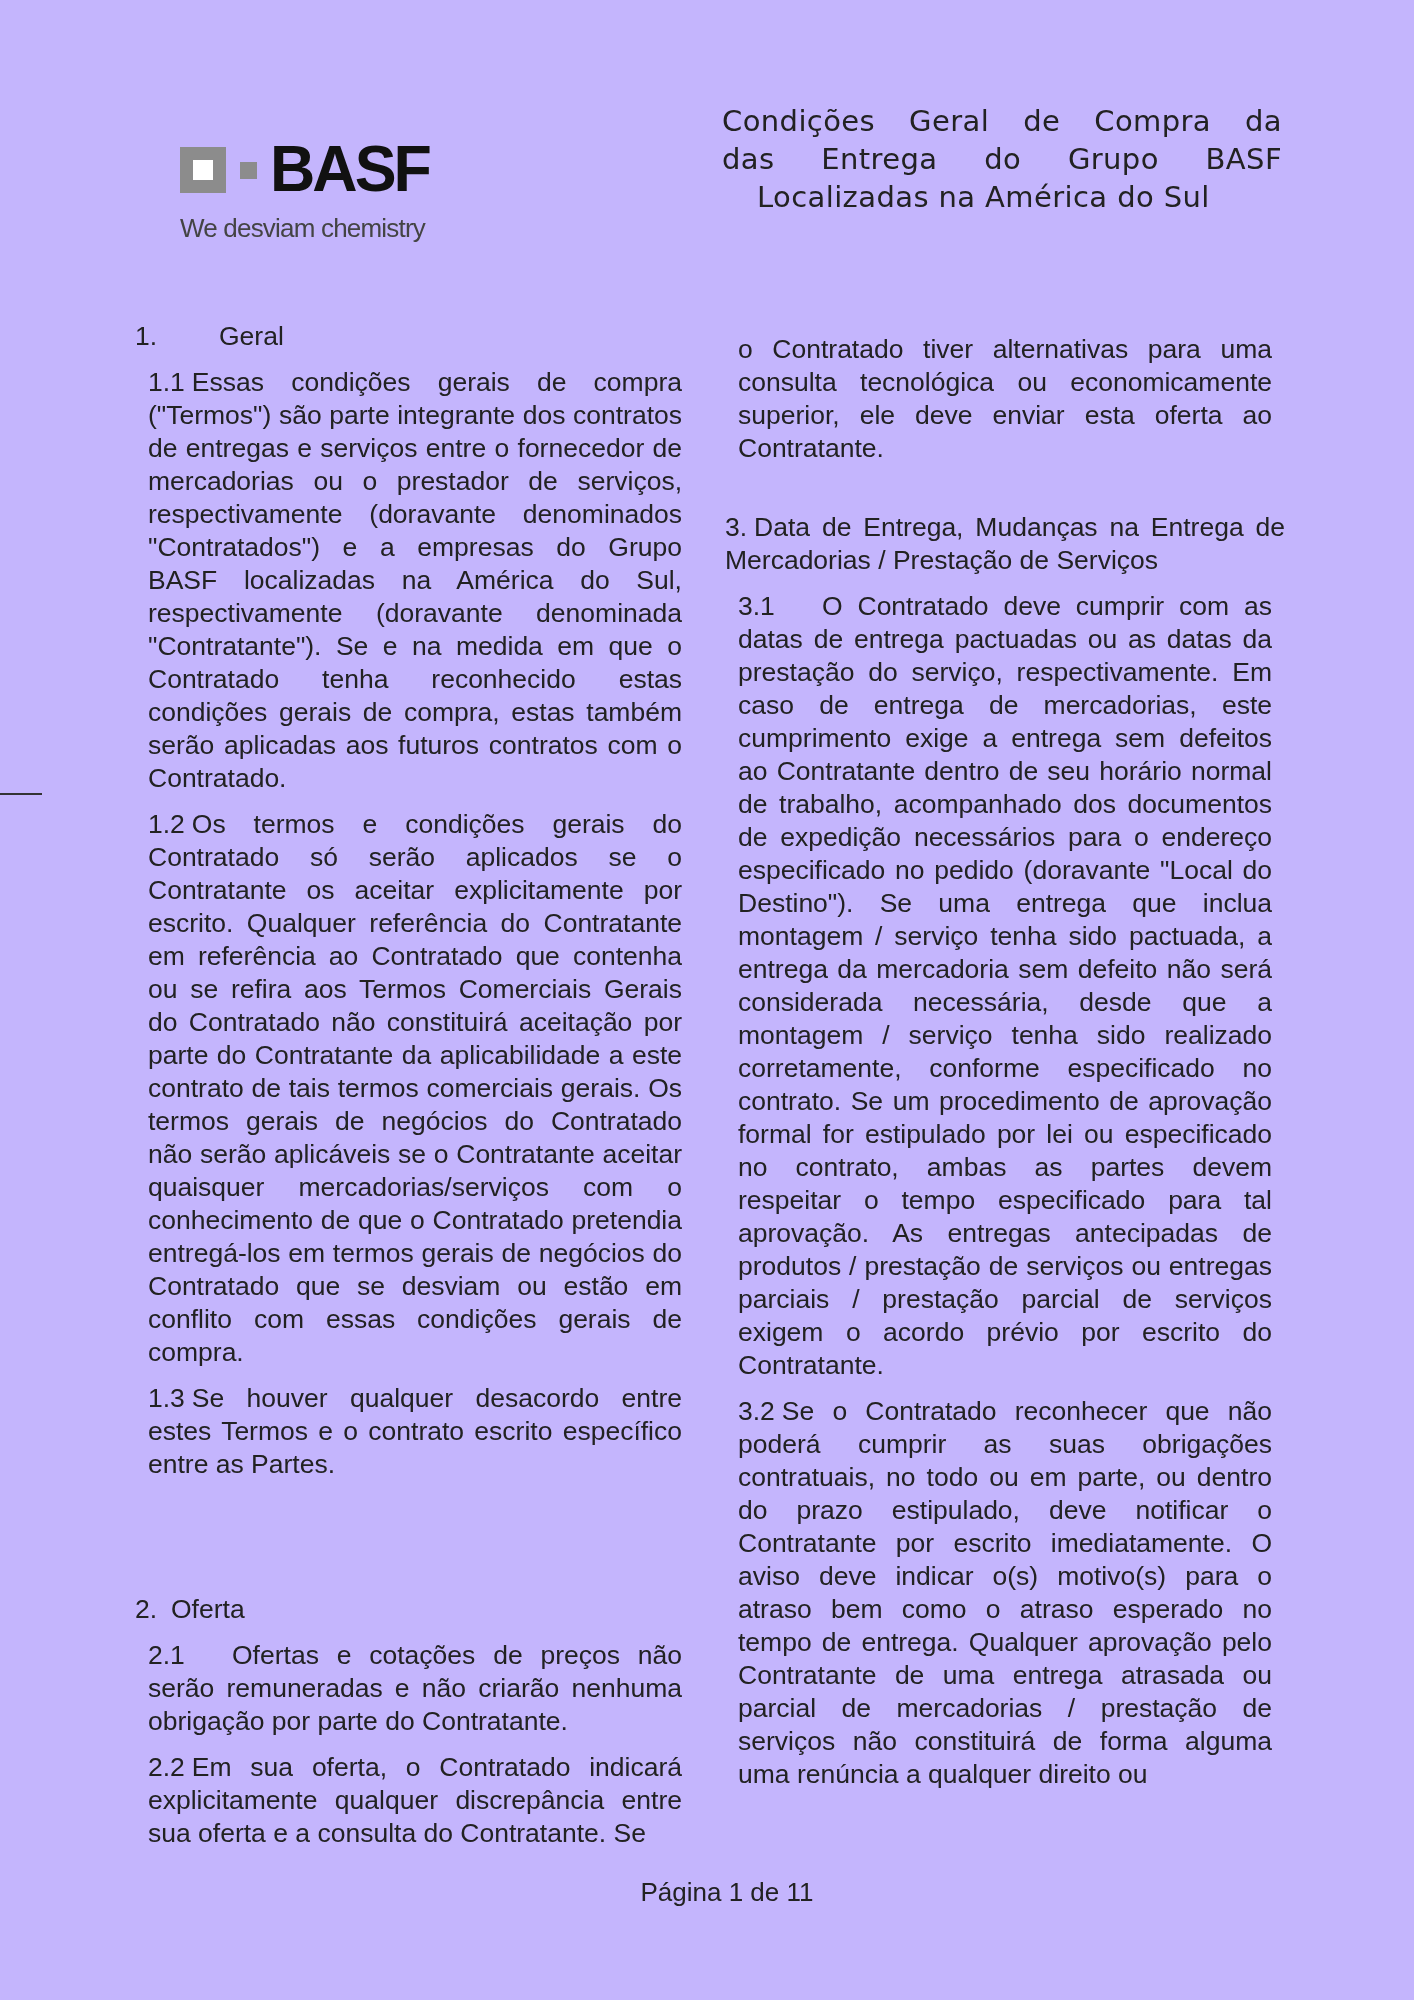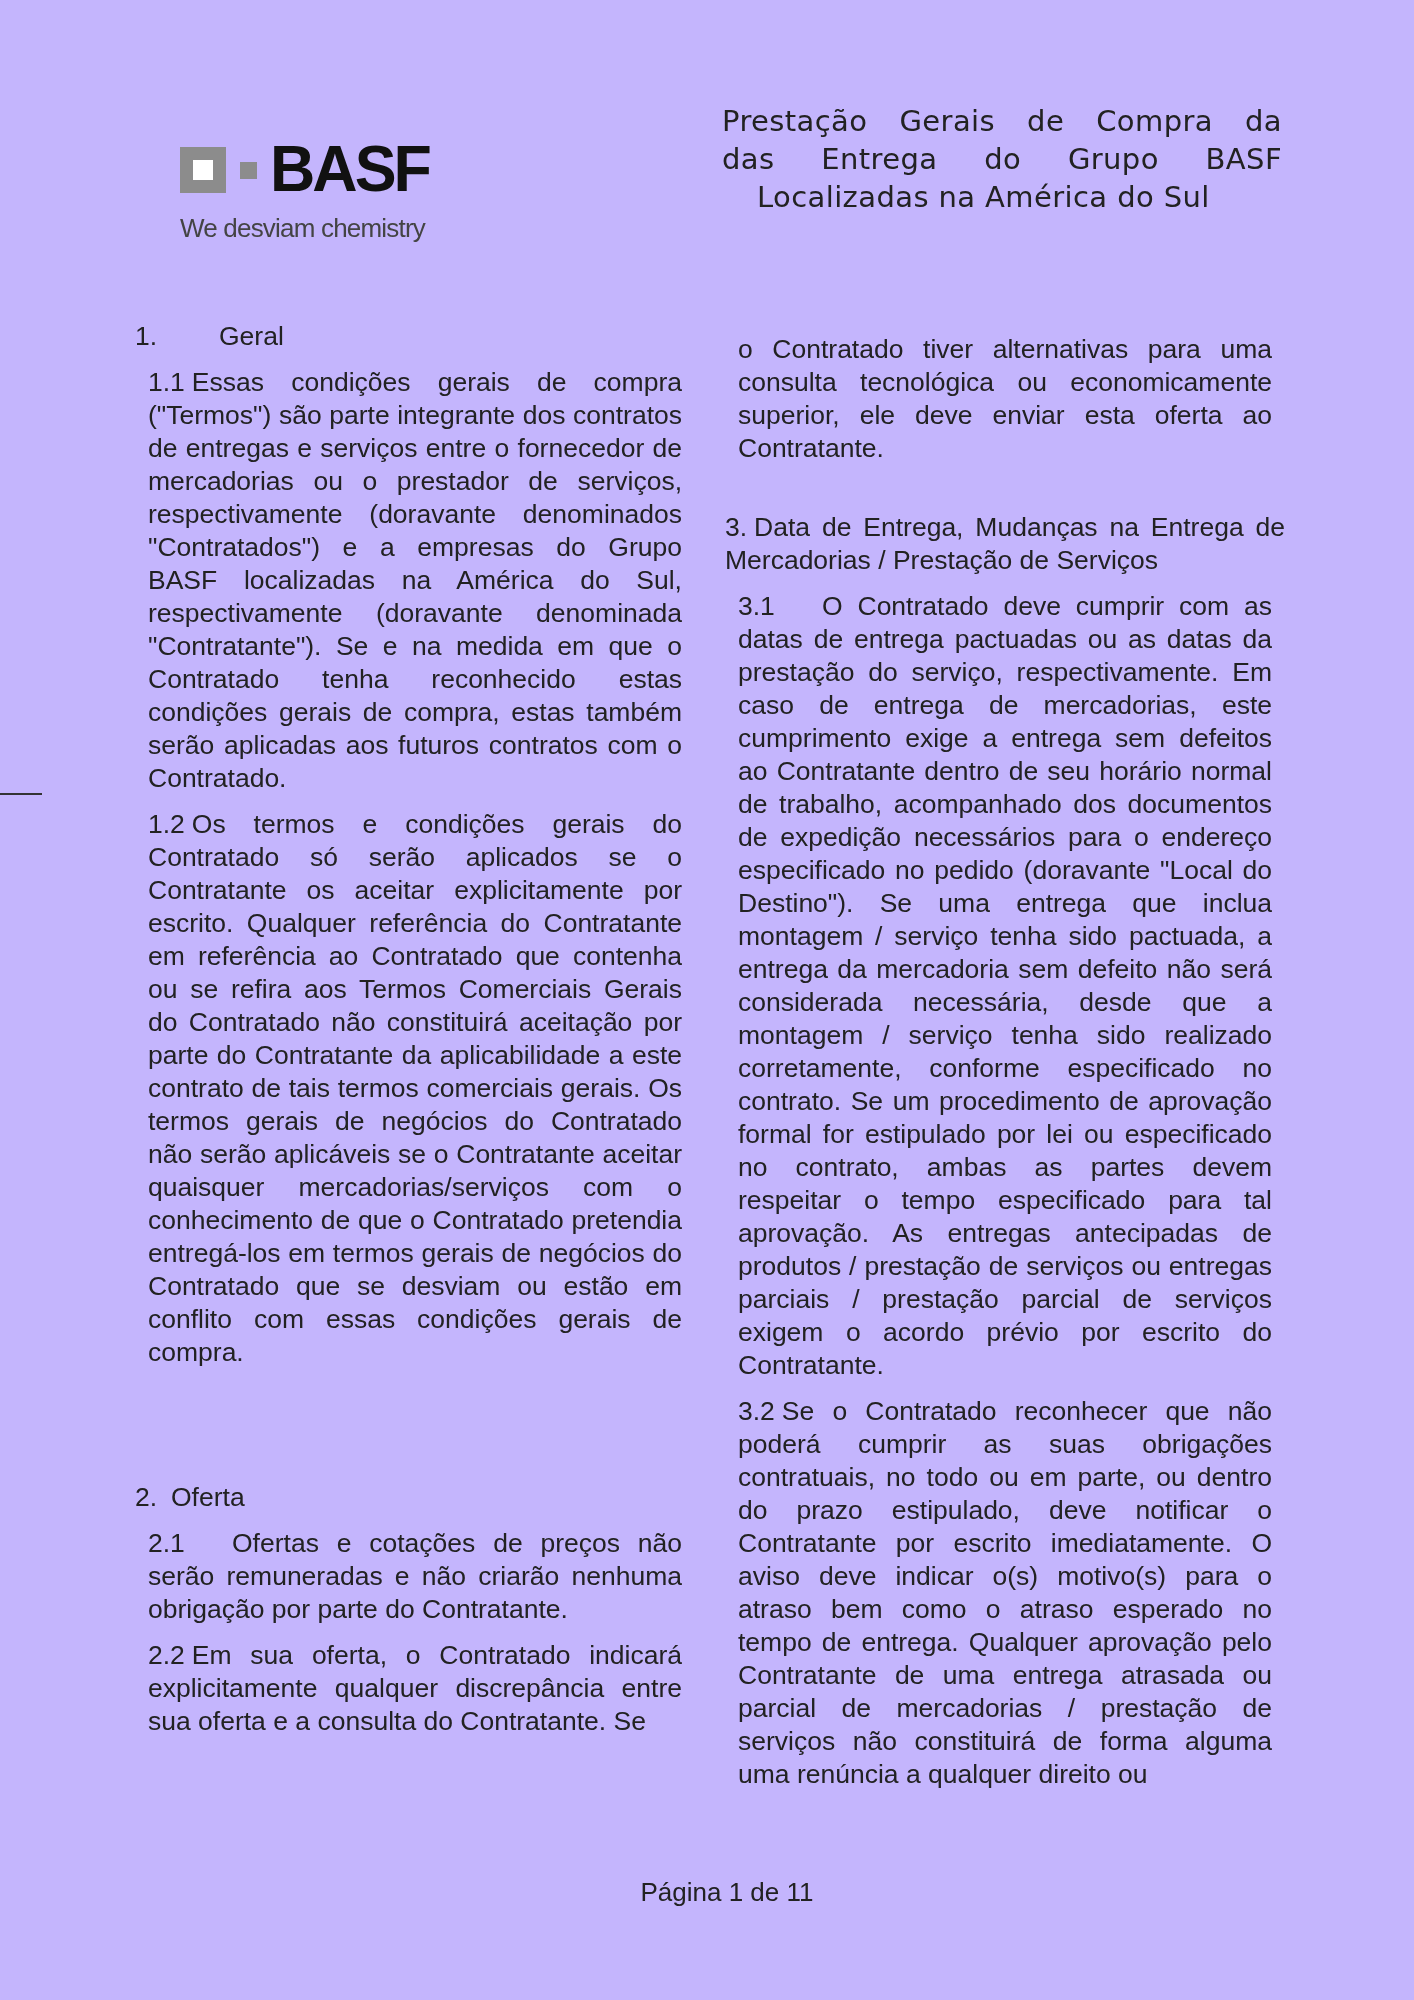--- a/index.html
+++ b/index.html
@@ -44,34 +44,37 @@
   <div class="margin-mark"></div>
 
   <div class="logo">
     <div class="logo-outer"></div>
     <div class="logo-dot"></div>
     <div class="logo-word">BASF</div>
     <div class="logo-tagline">We desviam chemistry</div>
   </div>
 
   <div class="doc-title">
-    <span>Prestação Gerais de Compra da</span>
+    <span>Condições Geral de Compra da</span>
     <span>das Entrega do Grupo BASF</span>
     <span class="last">Localizadas na América do Sul</span>
   </div>
 
   <div class="col col-left">
     <p class="heading tab1">
       <span class="num">1.</span><span>Geral</span>
     </p>
     <p class="para numplain">
       <span class="num">1.1</span><span>Essas condições gerais de compra ("Termos") são parte integrante dos contratos de entregas e serviços entre o fornecedor de mercadorias ou o prestador de serviços, respectivamente (doravante denominados "Contratados") e a empresas do Grupo BASF localizadas na América do Sul, respectivamente (doravante denominada "Contratante"). Se e na medida em que o Contratado tenha reconhecido estas condições gerais de compra, estas também serão aplicadas aos futuros contratos com o Contratado.</span>
     </p>
     <p class="para numplain">
       <span class="num">1.2</span><span>Os termos e condições gerais do Contratado só serão aplicados se o Contratante os aceitar explicitamente por escrito. Qualquer referência do Contratante em referência ao Contratado que contenha ou se refira aos Termos Comerciais Gerais do Contratado não constituirá aceitação por parte do Contratante da aplicabilidade a este contrato de tais termos comerciais gerais. Os termos gerais de negócios do Contratado não serão aplicáveis se o Contratante aceitar quaisquer mercadorias/serviços com o conhecimento de que o Contratado pretendia entregá-los em termos gerais de negócios do Contratado que se desviam ou estão em conflito com essas condições gerais de compra.</span>
+    </p>
+    <p class="para numplain">
+      <span class="num">1.3</span><span>Se houver qualquer desacordo entre estes Termos e o contrato escrito específico entre as Partes.</span>
     </p>
     <div class="blank3"></div>
     <p class="heading tab2">
       <span class="num">2.</span><span>Oferta</span>
     </p>
     <p class="para tabbed">
       <span class="num">2.1</span><span>Ofertas e cotações de preços não serão remuneradas e não criarão nenhuma obrigação por parte do Contratante.</span>
     </p>
     <p class="para numplain">
       <span class="num">2.2</span><span>Em sua oferta, o Contratado indicará explicitamente qualquer discrepância entre sua oferta e a consulta do Contratante. Se</span>

